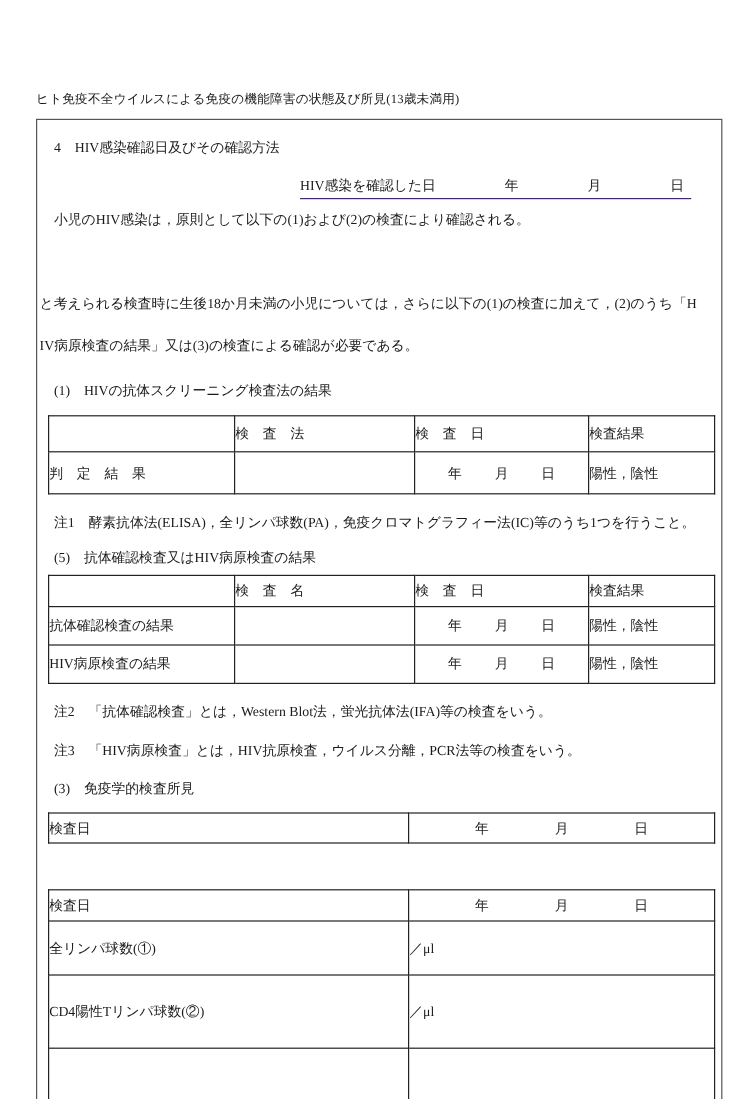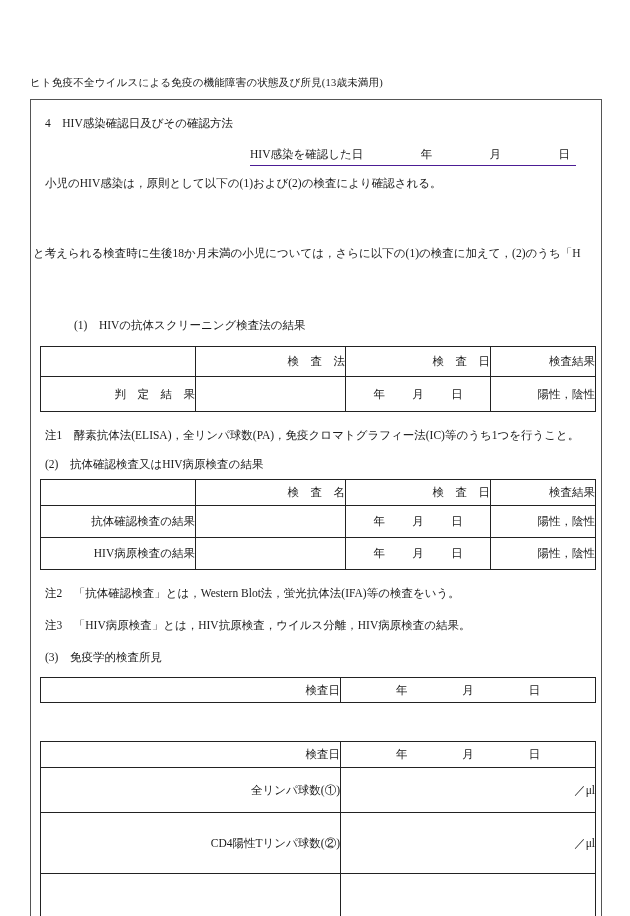--- a/index.html
+++ b/index.html
@@ -36,21 +36,21 @@
     font-size: 11.5px;
   }
   table.tbl {
     border-collapse: collapse;
     table-layout: fixed;
     width: 555px;
     font-size: 11.5px;
   }
   table.tbl td {
     border: 1px solid #222;
-    text-align: right;
+    text-align: left;
     vertical-align: middle;
     padding: 0;
     overflow: hidden;
   }
   .c1 { width: 155px; } .c2 { width: 150px; } .c3 { width: 145px; } .c4 { width: 105px; }
   .cl { width: 300px; } .cr { width: 255px; }
   .date-spread {
     display: flex;
     justify-content: space-evenly;
     align-items: center;
@@ -74,22 +74,23 @@
   <div class="confirm-line">
     <span>HIV感染を確認した日</span>
     <span>年</span>
     <span>月</span>
     <span>日</span>
   </div>
 
   <div class="abs body-line" style="left:45px; top:176px;">小児のHIV感染は，原則として以下の(1)および(2)の検査により確認される。</div>
 
   <div class="abs body-line" style="left:33px; top:246px;">と考えられる検査時に生後18か月未満の小児については，さらに以下の(1)の検査に加えて，(2)のうち「H</div>
-
-  <div class="abs sec-heading" style="left:45px; top:318px;margin-left:29px;">(1)　HIVの抗体スクリーニング検査法の結果</div>
+  <div class="abs body-line" style="left:33px; top:281px;">IV病原検査の結果」又は(3)の検査による確認が必要である。</div>
+
+  <div class="abs sec-heading" style="left:45px; top:318px;">(1)　HIVの抗体スクリーニング検査法の結果</div>
 
   <table class="tbl abs" style="left:40px; top:346px;">
     <colgroup>
         <col class="c1">
         <col class="c2">
         <col class="c3">
         <col class="c4">
       </colgroup>
     <tbody>
       <tr style="height:30px;">
@@ -108,21 +109,21 @@
             <span>日</span>
           </div>
         </td>
         <td>陽性，陰性</td>
       </tr>
     </tbody>
   </table>
 
   <div class="abs note" style="left:45px; top:428px;">注1　酵素抗体法(ELISA)，全リンパ球数(PA)，免疫クロマトグラフィー法(IC)等のうち1つを行うこと。</div>
 
-  <div class="abs sec-heading" style="left:45px; top:457px;">(2)　抗体確認検査又はHIV病原検査の結果</div>
+  <div class="abs sec-heading" style="left:45px; top:457px;">(5)　抗体確認検査又はHIV病原検査の結果</div>
 
   <table class="tbl abs" style="left:40px; top:479px;">
     <colgroup>
         <col class="c1">
         <col class="c2">
         <col class="c3">
         <col class="c4">
       </colgroup>
     <tbody>
       <tr style="height:26px;">
@@ -152,21 +153,21 @@
             <span>月</span>
             <span>日</span>
           </div>
         </td>
         <td>陽性，陰性</td>
       </tr>
     </tbody>
   </table>
 
   <div class="abs note" style="left:45px; top:586px;">注2　「抗体確認検査」とは，Western Blot法，蛍光抗体法(IFA)等の検査をいう。</div>
-  <div class="abs note" style="left:45px; top:618px;">注3　「HIV病原検査」とは，HIV抗原検査，ウイルス分離，HIV病原検査の結果。</div>
+  <div class="abs note" style="left:45px; top:618px;">注3　「HIV病原検査」とは，HIV抗原検査，ウイルス分離，PCR法等の検査をいう。</div>
 
   <div class="abs sec-heading" style="left:45px; top:650px;">(3)　免疫学的検査所見</div>
 
   <table class="tbl abs" style="left:40px; top:677px;">
     <colgroup>
         <col class="cl">
         <col class="cr">
       </colgroup>
     <tbody>
       <tr style="height:25px;">

